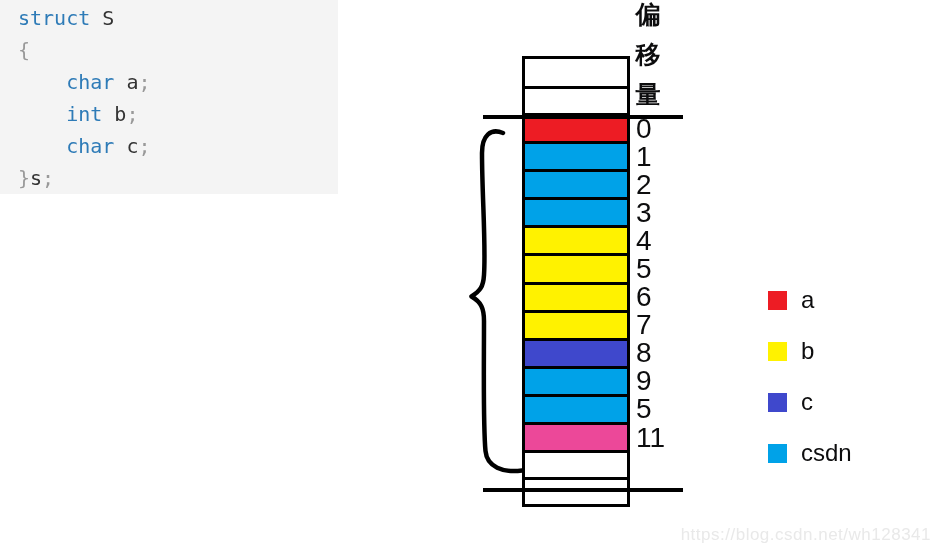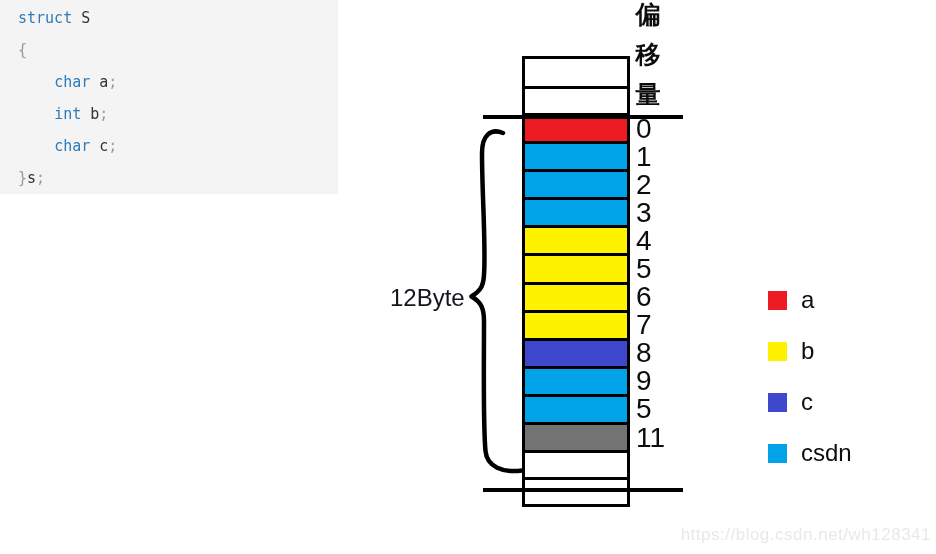--- a/index.html
+++ b/index.html
@@ -12,21 +12,21 @@
   }
   .canvas { position: absolute; inset: 0; width: 936px; height: 554px; }
 
   
   .code-block {
     position: absolute; left: 0; top: 0;
     width: 338px; height: 194px;
     background: #f4f4f4;
     padding: 2px 0 0 18px;
     font-family: "DejaVu Sans Mono", monospace;
-    font-size: 15px;
+    font-size: 20px;
     line-height: 32px;
     white-space: pre;
   }
 
   
   .memory-column {
     position: absolute; left: 522px; top: 56px;
     width: 108px;
     border: 3px solid #000;
     background: #fff;
@@ -122,31 +122,30 @@
       </div>
       <div class="mem-cell" style="background: rgb(63, 72, 204);">
         <span class="offset-num">8</span>
       </div>
       <div class="mem-cell" style="background: rgb(0, 162, 232);">
         <span class="offset-num">9</span>
       </div>
       <div class="mem-cell" style="background: rgb(0, 162, 232);">
         <span class="offset-num">5</span>
       </div>
-      <div class="mem-cell" style="background: #737373; text-decoration: underline;">
+      <div class="mem-cell" style="background: #ec4899; text-decoration: underline;">
         <span class="offset-num">11</span>
       </div>
       <div class="mem-cell" style="background: rgb(255, 255, 255);"></div>
       <div class="mem-cell" style="background: rgb(255, 255, 255);"></div>
     </div>
 
   <div class="boundary-line top"></div>
   <div class="boundary-line bottom"></div>
 
-  <div class="size-label">12Byte</div>
 
   <svg class="brace-svg" width="75" height="362" viewBox="0 0 75 362">
     <path d="M 48 8
              C 36 3, 27 10, 27 28
              C 27 70, 31 120, 29 150
              C 28.3 162, 25 166, 16.5 171.5
              C 26 177, 29 183, 29 196
              C 29 240, 28 300, 30.5 326
              C 32 342, 48 348, 67 345.5" fill="none" stroke="#000000" stroke-width="4.5" stroke-linecap="round" stroke-linejoin="round"></path>
   </svg>

